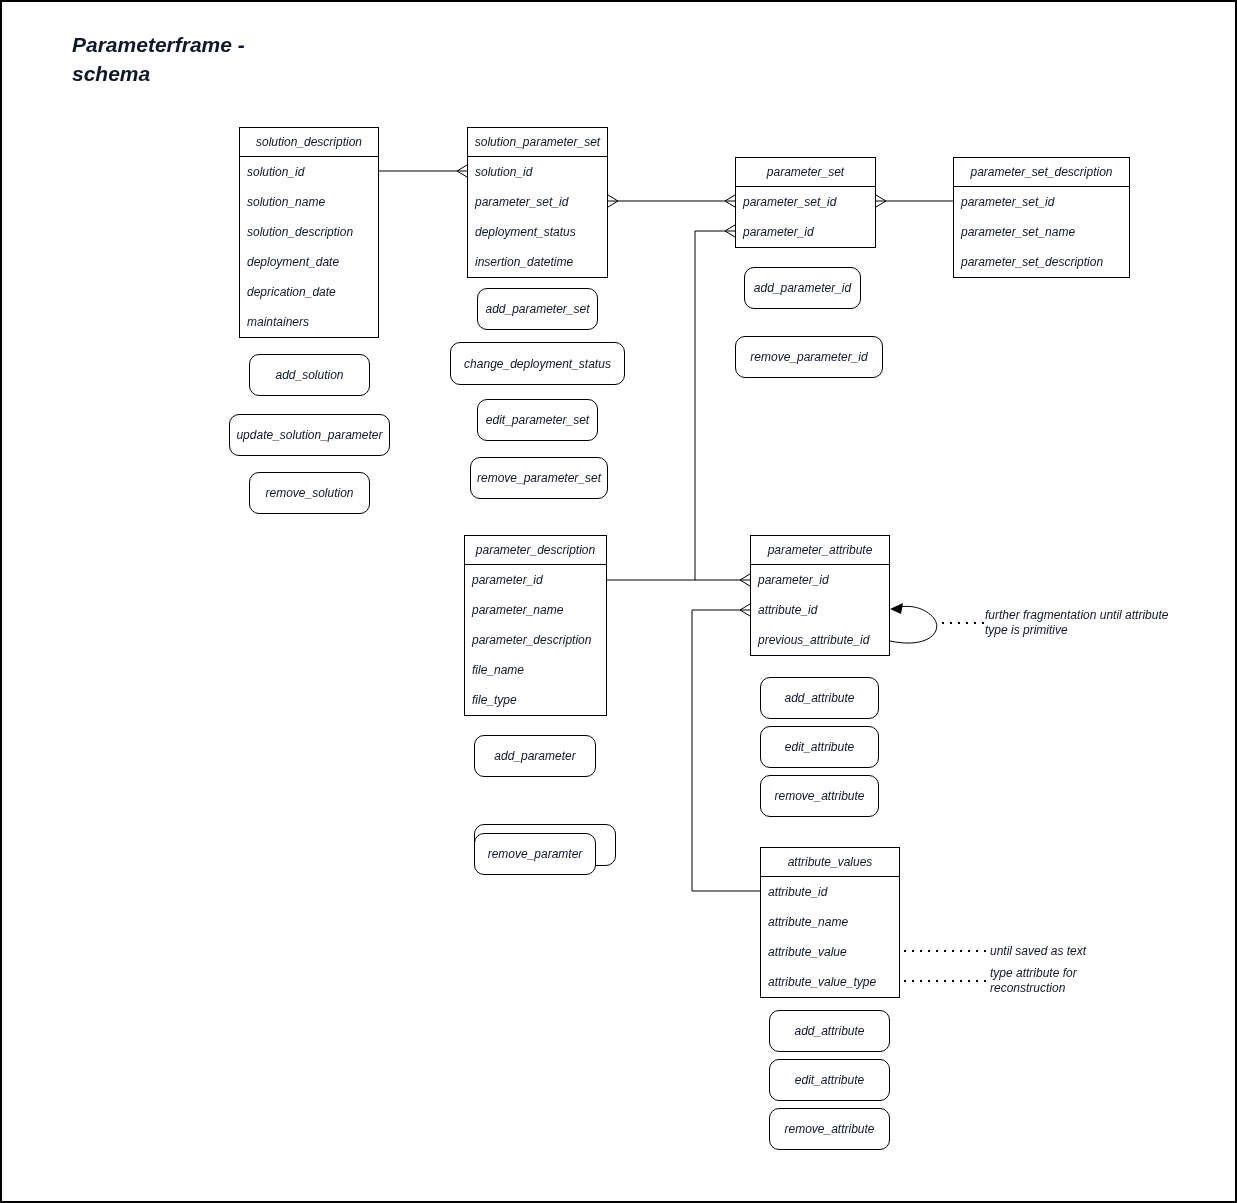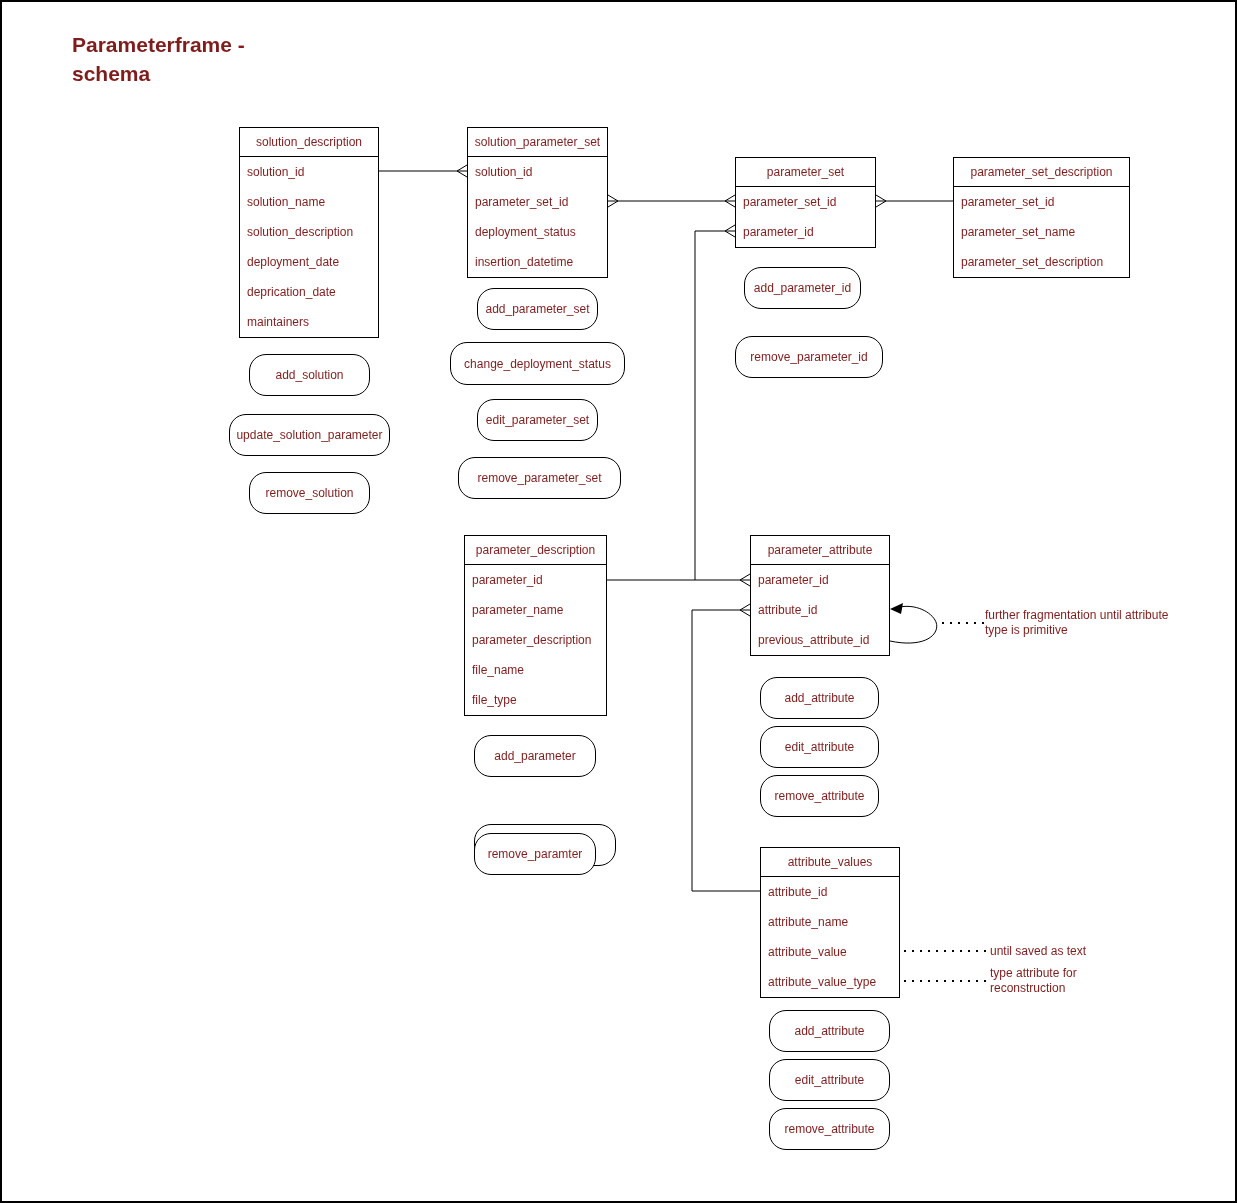--- a/index.html
+++ b/index.html
@@ -3,22 +3,23 @@
 <meta charset="utf-8">
 <style>
   html,body{margin:0;padding:0;background:#fff;}
   #canvas{
     position:relative;
     width:1237px;height:1203px;
     box-sizing:border-box;
     border:2px solid #000;
     background:#fff;
     font-family:"Liberation Sans", sans-serif;
-    color:#7f1d1d;
+    color:#0f172a;
     overflow:hidden;
+    font-style:italic;
   }
   #title{
     position:absolute;left:70px;top:28px;width:235px;
     font-size:21px;font-weight:bold;line-height:29px;
   }
   svg.wires{position:absolute;left:0;top:0;pointer-events:none;}
   .entity{
     position:absolute;background:#fff;border:1px solid #000;
     font-size:12px;box-sizing:border-box;
   }
@@ -26,21 +27,21 @@
     height:28px;border-bottom:1px solid #000;
     display:flex;align-items:center;justify-content:center;
     white-space:nowrap;
   }
   .erow{
     height:30px;display:flex;align-items:center;
     padding-left:7px;white-space:nowrap;text-align:right;
   }
   .action{
     position:absolute;background:#fff;border:1px solid #000;
-    border-radius:17px;height:42px;box-sizing:border-box;
+    border-radius:10px;height:42px;box-sizing:border-box;
     display:flex;align-items:center;justify-content:center;
     font-size:12px;white-space:nowrap;
   }
   .note{
     position:absolute;font-size:12px;line-height:15px;text-align:left;
   }
 </style>
 </head>
 <body>
 
@@ -125,21 +126,21 @@
     <div class="erow">attribute_value_type</div>
   </div>
 
   <div class="action" style="left:247px;top:352px;width:121px">add_solution</div>
   <div class="action" style="left:227px;top:412px;width:161px">update_solution_parameter</div>
   <div class="action" style="left:247px;top:470px;width:121px">remove_solution</div>
 
   <div class="action" style="left:475px;top:286px;width:121px">add_parameter_set</div>
   <div class="action" style="left:448px;top:340px;width:175px;height:43px">change_deployment_status</div>
   <div class="action" style="left:475px;top:397px;width:121px">edit_parameter_set</div>
-  <div class="action" style="left:456px;top:455px;width:163px">remove_parameter_set</div>
+  <div class="action" style="left:468px;top:455px;width:138px">remove_parameter_set</div>
 
   <div class="action" style="left:742px;top:265px;width:117px">add_parameter_id</div>
   <div class="action" style="left:733px;top:334px;width:148px">remove_parameter_id</div>
 
   <div class="action" style="left:472px;top:733px;width:122px">add_parameter</div>
   <div class="action" style="left:472px;top:822px;width:142px">edit_parameter</div>
   <div class="action" style="left:472px;top:831px;width:122px">remove_paramter</div>
 
   <div class="action" style="left:758px;top:675px;width:119px">add_attribute</div>
   <div class="action" style="left:758px;top:724px;width:119px">edit_attribute</div>

